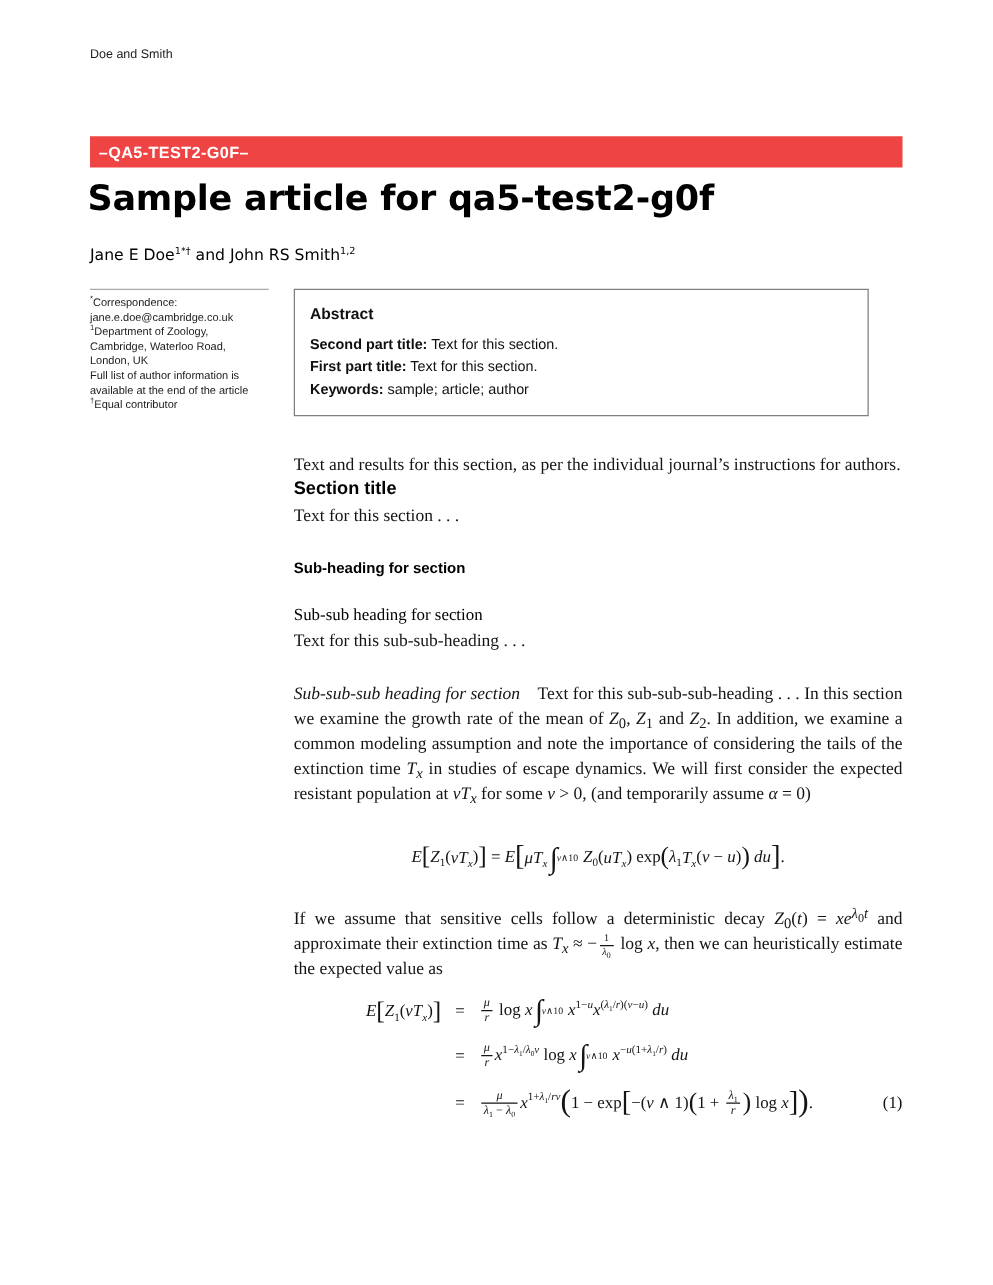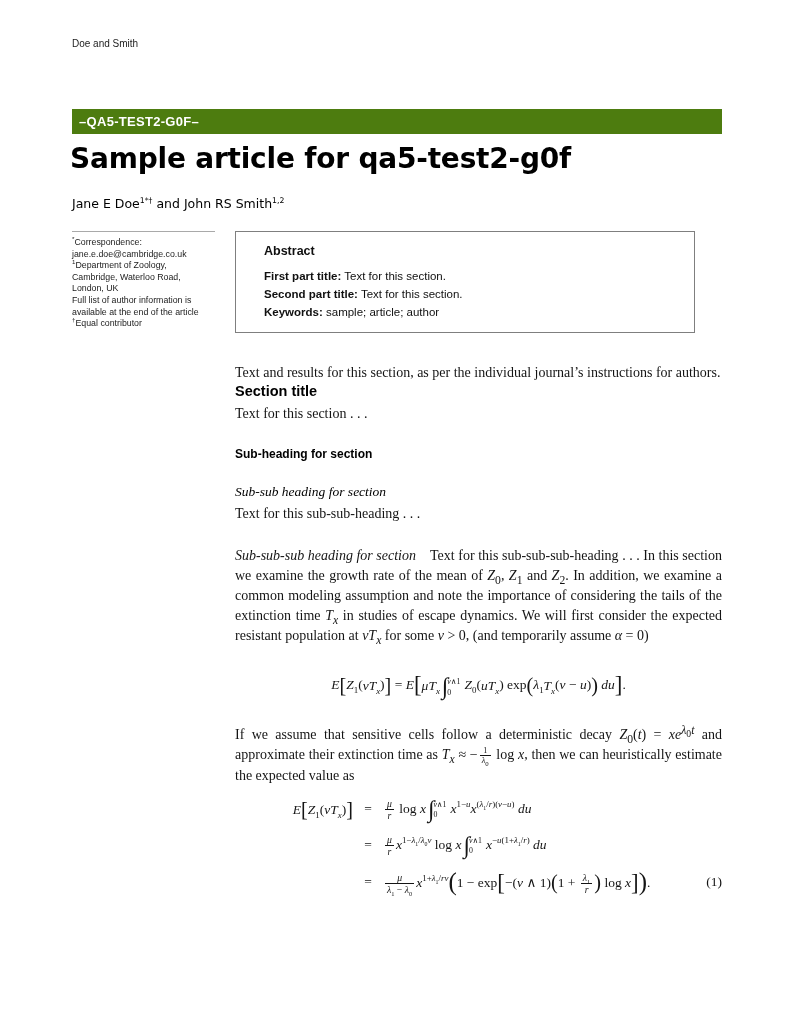--- a/index.html
+++ b/index.html
@@ -12,21 +12,21 @@
 
   
   .running-head {
     position:absolute; top:38px; left:72px;
     font-family:"Liberation Sans", sans-serif; font-size:10px; color:#1c1c1c;
   }
 
   
   .banner {
     position:absolute; top:109px; left:72px; width:650px; height:25px;
-    background:#4d7c0f; color:#ffffff; display:flex; align-items:center;
+    background:#ef4444; color:#ffffff; display:flex; align-items:center;
     font-family:"Liberation Sans", sans-serif; font-weight:bold; font-size:13px;
     padding-left:7px; letter-spacing:0.3px;
   }
 
   
   .title {
     position:absolute; top:142px; left:70px; width:640px;
     font-family:"DejaVu Sans", sans-serif; font-weight:bold;
     font-size:28px; letter-spacing:-0.2px; color:#000;
   }
@@ -41,61 +41,61 @@
     position:absolute; top:231px; left:72px; width:143px;
     border-top:1px solid #a9a9a9; padding-top:5px;
     font-family:"Liberation Sans", sans-serif; font-size:8.8px; line-height:11.6px;
     color:#1b1b1b;
   }
   .sidebar sup { font-size:70%; }
 
   
   .abstract-box {
     position:absolute; top:231px; left:235px; width:460px; min-height:100px;
-    border:1px solid #7f7f7f; padding:10px 28px 11px;
+    border:1px solid #7f7f7f; padding:10px 12px 11px;
     font-family:"Liberation Sans", sans-serif; font-size:11.5px; line-height:18px;
     color:#101010;
   }
   .abstract-title { font-weight:bold; font-size:12.5px; margin-bottom:7px; }
   .abstract-box b { font-weight:bold; }
 
   
   .main-col { position:absolute; top:363px; left:235px; width:487px; }
 
   h2.sec {
     font-family:"Liberation Sans", sans-serif; font-weight:bold;
     font-size:14.5px; color:#000; margin:0 0 5px 0;
   }
   h2.sec.spaced { }
   h3.subsec {
     font-family:"Liberation Sans", sans-serif; font-weight:bold;
     font-size:12px; color:#000; margin:23px 0 4px 0;
   }
   h4.subsubsec {
-    font-family:"Liberation Serif", serif; font-style:italic; font-weight:normal;
+    font-family:"Liberation Serif", serif; font-weight:normal;
     font-size:13.5px; color:#000; margin:23px 0 4px 0;
   }
   .main-col p {
     font-size:14px; line-height:19.8px; text-align:justify; color:#141414;
   }
   .runin { margin-top:23px; }
   .runin-head { font-style:italic; margin-right:14px; }
 
   
   .displayeq {
     text-align:center; font-size:13.5px; margin:17px 0 15px;
     line-height:2;
   }
   .math i { font-family:"Liberation Serif", serif; }
   sup, sub { line-height:0; }
   .displayeq sup, .displayeq sub, .eq-rhs sup, .eq-rhs sub, .eq-lhs sup, .eq-lhs sub { font-size:66%; }
 
   .int { font-style:normal; font-size:175%; vertical-align:-0.18em; padding-left:2px; }
   .lims {
-    display:inline-flex; flex-direction:column; align-items:flex-start;
+    display:inline-flex; flex-direction:row; align-items:flex-start;
     font-size:58%; line-height:1.35; vertical-align:middle;
     margin:2px 4px 0 -1px; font-style:normal;
   }
   .frac {
     display:inline-block; text-align:center; vertical-align:middle;
     font-size:72%; line-height:1.15; margin:0 2px;
   }
   .frac .fn { display:block; padding:0 2px; }
   .frac .fd { display:block; border-top:1px solid #141414; padding:0 2px; }
   .frac.fs { font-size:58%; }
@@ -137,22 +137,22 @@
 
   <aside class="sidebar">
     <div><sup>*</sup>Correspondence:<br>jane.e.doe@cambridge.co.uk</div>
     <div><sup>1</sup>Department of Zoology,<br>Cambridge, Waterloo Road,<br>London, UK</div>
     <div>Full list of author information is<br>available at the end of the article</div>
     <div><sup>†</sup>Equal contributor</div>
   </aside>
 
   <section class="abstract-box">
     <div class="abstract-title">Abstract</div>
+    <div><b>Second part title:</b><span> Text for this section.</span></div>
     <div><b>First part title:</b><span> Text for this section.</span></div>
-    <div><b>Second part title:</b><span> Text for this section.</span></div>
     <div><b>Keywords:</b><span> sample; article; author</span></div>
   </section>
 
   <main class="main-col">
 
     <p>Text and results for this section, as per the individual journal’s instructions for authors.</p>
 
     <h2 class="sec spaced">Section title</h2>
     <p>Text for this section . . .</p>
 

